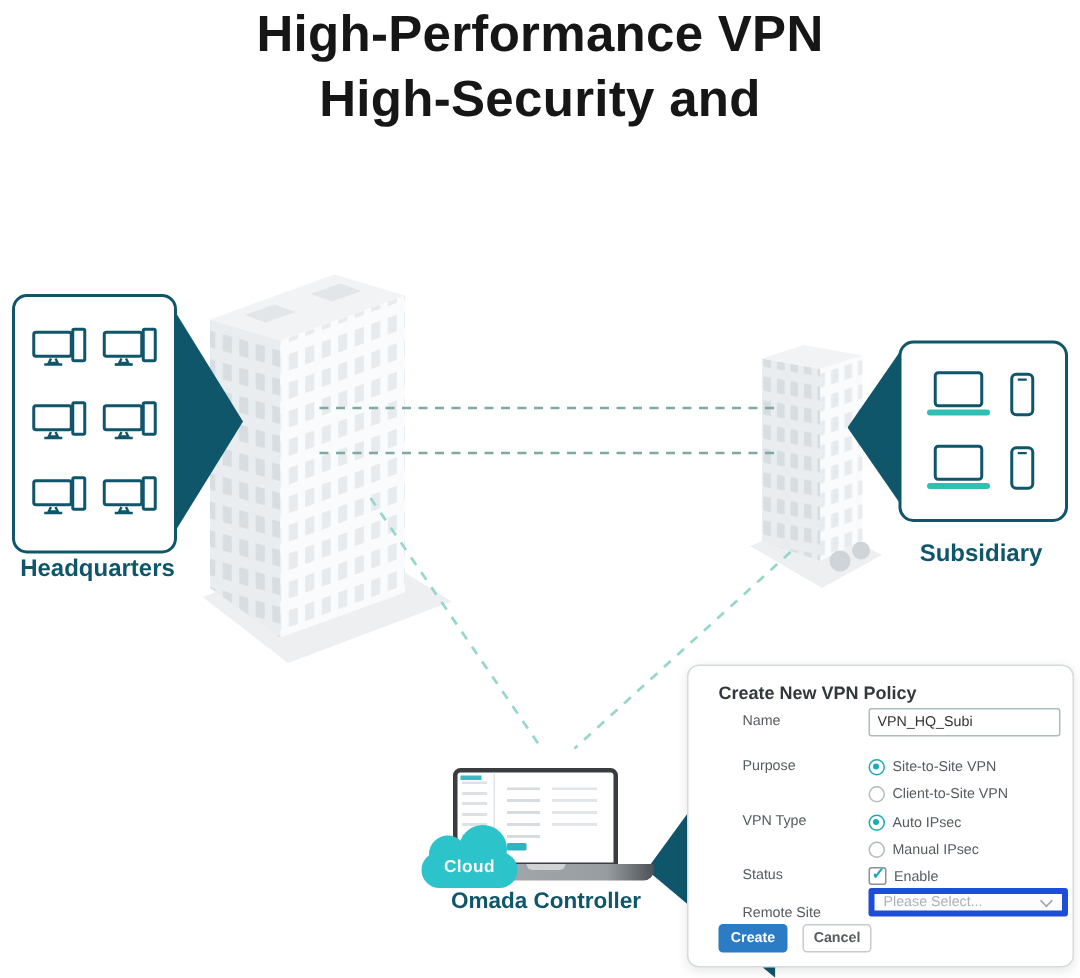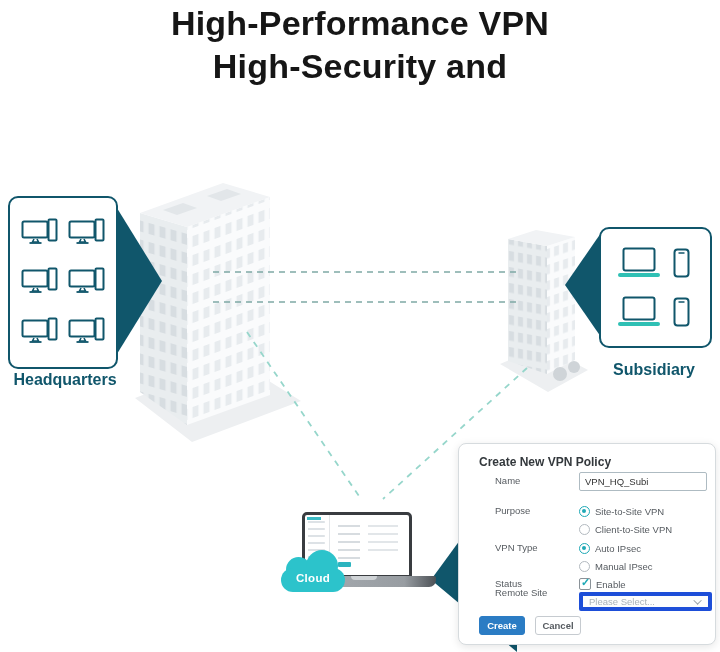--- a/index.html
+++ b/index.html
@@ -222,20 +222,21 @@
         </div>
     </div>
     <div class="lp-base"></div>
   </div>
   <div class="cloud">
     <div class="c-b1"></div>
     <div class="c-b2"></div>
     <div class="c-base"></div>
     <div class="c-text">Cloud</div>
   </div>
+  <div class="controller-label">Omada Controller</div>
 
   <div class="dialog">
     <div class="dlg-title">Create New VPN Policy</div>
 
     <div class="dlg-label" style="top:28px">Name</div>
     <input class="dlg-input" type="text" value="VPN_HQ_Subi" style="">
 
     <div class="dlg-label" style="top:58px">Purpose</div>
     <div class="opt" style="top:58px">
       <span class="radio sel"></span>
@@ -255,21 +256,21 @@
       <span class="radio"></span>
       <span>Manual IPsec</span>
     </div>
 
     <div class="dlg-label" style="top:131px">Status</div>
     <div class="opt" style="top:131px">
       <span class="checkbox checked"></span>
       <span>Enable</span>
     </div>
 
-    <div class="dlg-label" style="top:140px">Remote Site</div>
+    <div class="dlg-label" style="top:156px">Remote Site</div>
     <div class="dlg-select">
       <span>Please Select...</span>
       <span class="chevron"></span>
     </div>
 
     <div class="btn btn-create">Create</div>
     <div class="btn btn-cancel">Cancel</div>
   </div>
 
 </div>

